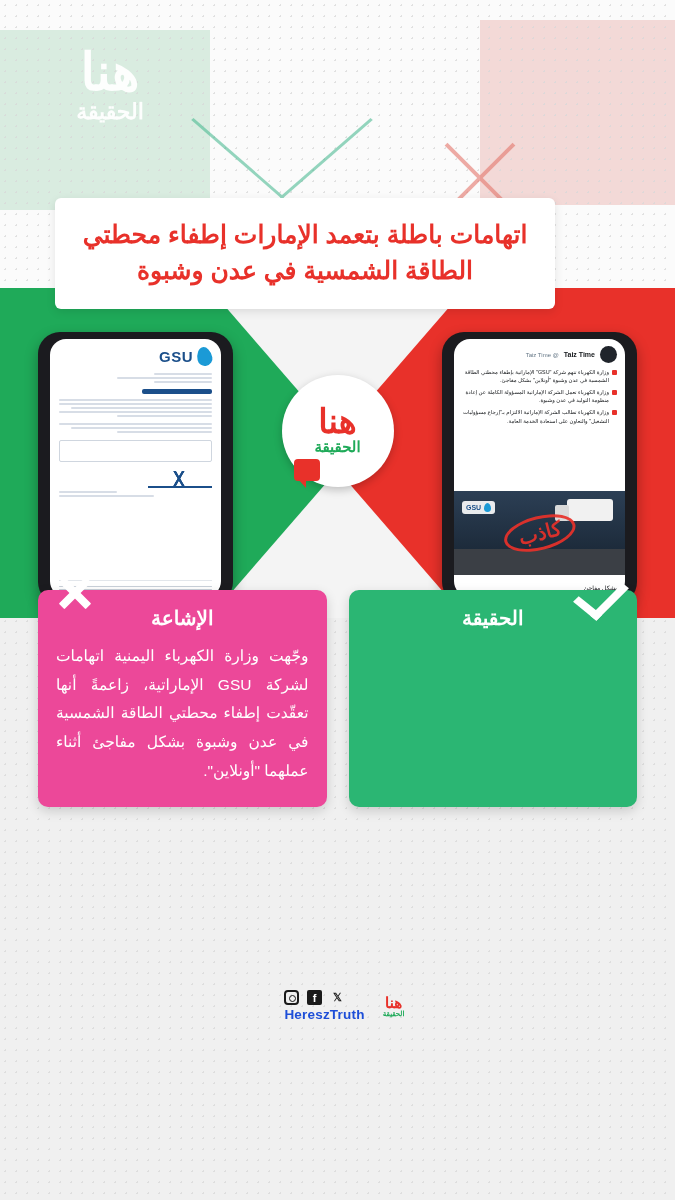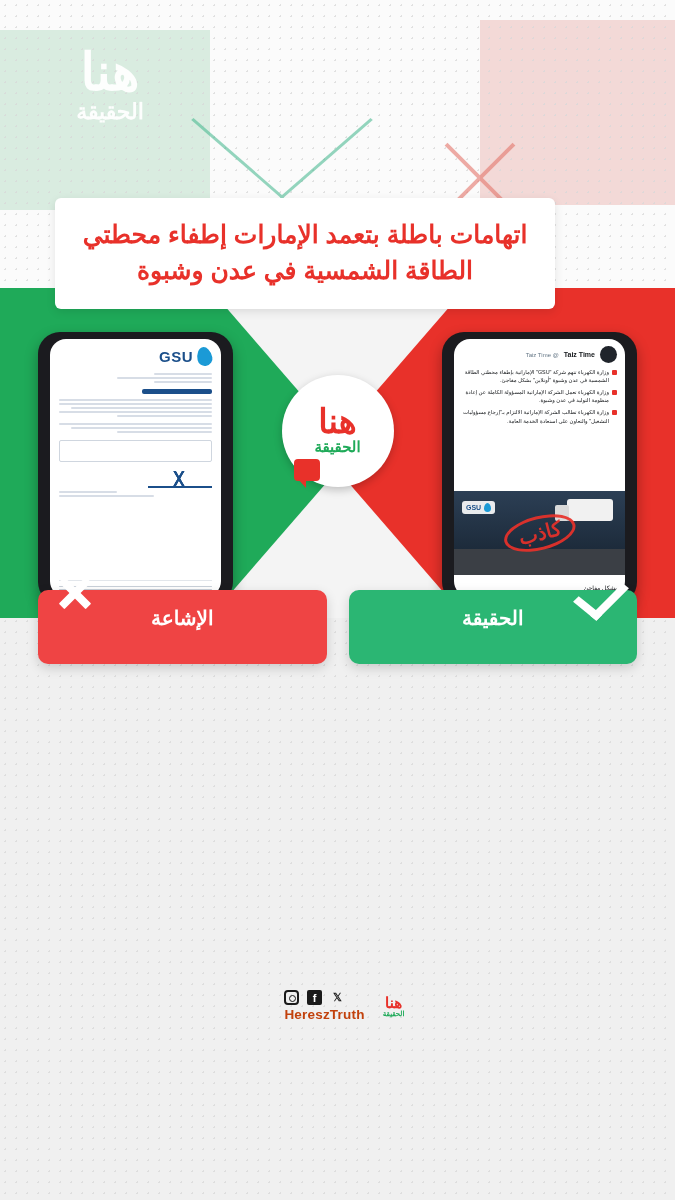--- a/index.html
+++ b/index.html
@@ -272,21 +272,21 @@
     display: flex; gap: 22px; z-index: 7;
   }
   .card {
     flex: 1; border-radius: 10px;
     padding: 16px 18px 22px;
     color: #ffffff;
     position: relative;
     box-shadow: 0 4px 12px rgba(0,0,0,.16);
   }
   .card.truth { background: #2bb673; }
-  .card.rumor { background: #ef4444; }
+  .card.rumor { background: #ec4899; }
   .card .mark {
     position: absolute; top: -22px; width: 46px; height: 46px;
   }
   .card.truth .mark { right: 14px; }
   .card.rumor .mark { left: 14px; }
   .card .mark.check:before {
     content: ""; position: absolute; left: 9px; top: 4px;
     width: 22px; height: 38px;
     border-right: 8px solid #ffffff; border-bottom: 8px solid #ffffff;
     transform: rotate(42deg) skew(-3deg,-3deg);
@@ -329,21 +329,21 @@
     background: #1a1a1a; color: #fff; border-radius: 2px; font-size: 11px;
   }
   .footer .icons .ic.ig {
     border: 2px solid #1a1a1a; border-radius: 4px; font-size: 0; position: relative;
   }
   .footer .icons .ic.ig:before {
     content: ""; position: absolute; left: 3px; top: 3px;
     width: 5px; height: 5px; border: 1.6px solid #1a1a1a; border-radius: 50%;
   }
   .footer .handle {
-    font-size: 13.5px; font-weight: 700; color: #c2410c; letter-spacing: .2px; margin-left: 20px;
+    font-size: 13.5px; font-weight: 700; color: #1d4ed8; letter-spacing: .2px; margin-left: 20px;
   }
 </style>
 </head>
 <body>
 
 <div id="stage">
 
   <div class="bg-white-sheet"></div>
   <div class="bg-green-left"></div>
   <div class="bg-pink-right"></div>
@@ -459,20 +459,21 @@
   </div>
 
   <div class="cards">
     <div class="card truth">
       <div class="mark check"></div>
       <h2>الحقيقة</h2>
     </div>
     <div class="card rumor">
       <div class="mark cross"></div>
       <h2>الإشاعة</h2>
+      <p>وجّهت وزارة الكهرباء اليمنية اتهامات لشركة GSU الإماراتية، زاعمةً أنها تعقّدت إطفاء محطتي الطاقة الشمسية في عدن وشبوة بشكل مفاجئ أثناء عملهما "أونلاين".</p>
     </div>
   </div>
 
   <div class="footer">
     <div class="f-logo">
       <div class="fl-1">هنا</div>
       <div class="fl-2">الحقيقة</div>
     </div>
     <div class="handle-box">
       <div class="icons">

